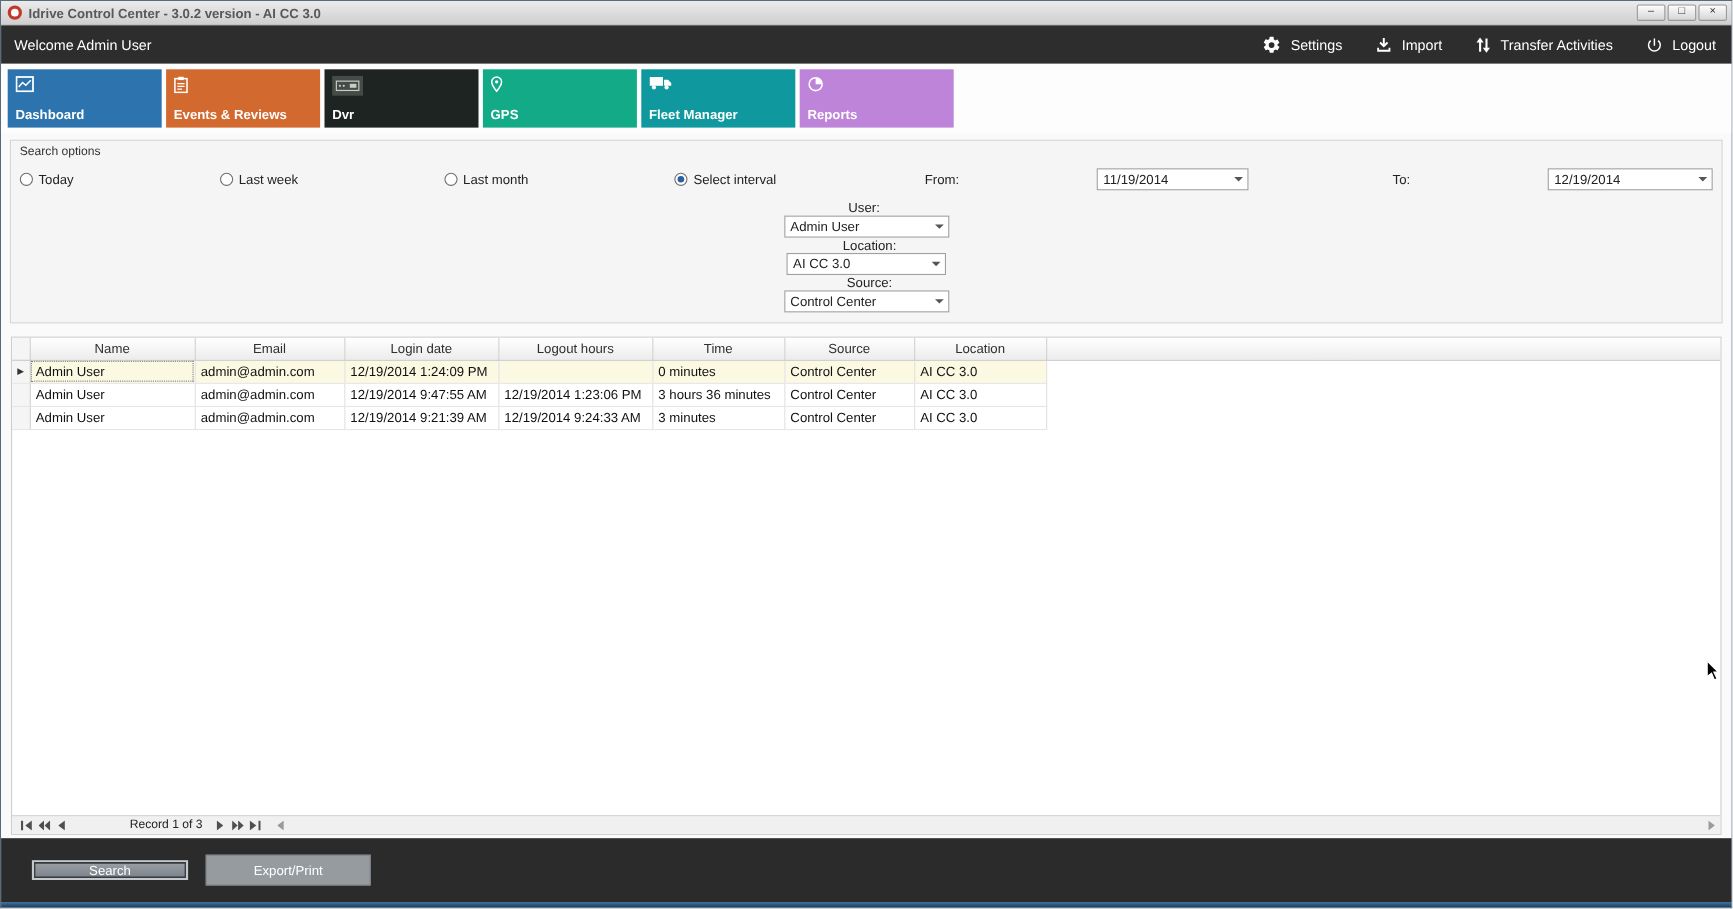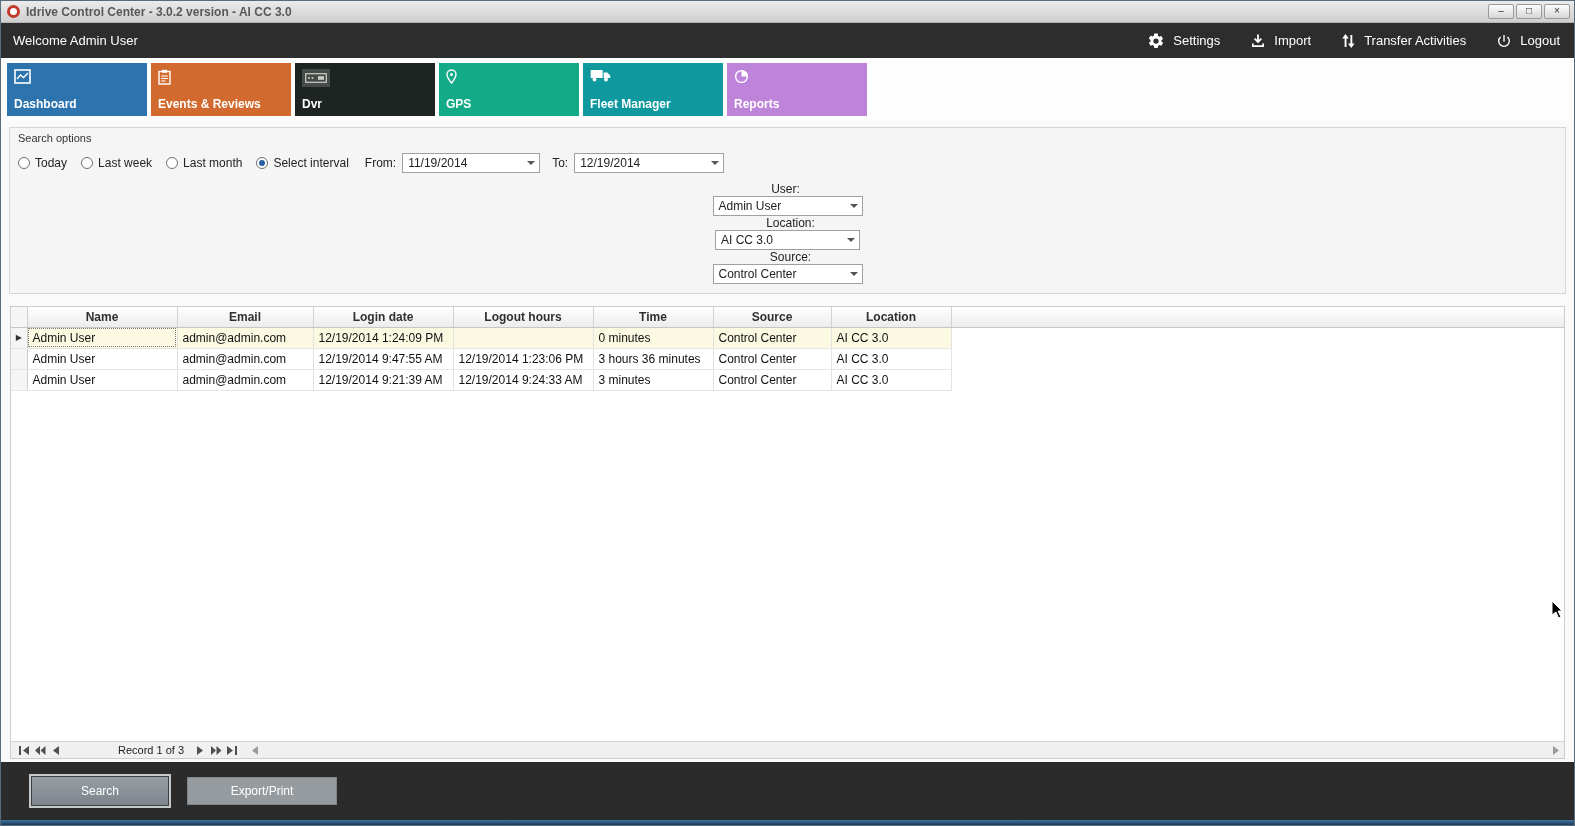--- a/index.html
+++ b/index.html
@@ -29,53 +29,53 @@
   .tile-icon { position:absolute; left:7px; top:6px; display:inline-flex; }
   .tile-icon.dvr-chip { background:#454c47; padding:4px 3px; }
   .tile-label { position:absolute; left:7px; bottom:5px; font-weight:bold; font-size:12px; white-space:nowrap; }
 
   .page-header { height:37px; background:#f0f0f0; border-top:1px solid #e3e3e3; display:flex; align-items:center; gap:10px; padding:0 10px; }
   .back-btn { width:24px; height:24px; border-radius:50%; border:2px solid #9a9a9a; background:#f7f7f7; display:flex; align-items:center; justify-content:center; cursor:pointer; }
   .page-title { font-size:15px; color:#333; }
 
   .search-panel { margin:6px 8px 12px 8px; border:1px solid #d6d6d6; background:#f5f5f5; padding:4px 8px 9px 8px; }
   .search-legend { font-size:11px; color:#333; margin-bottom:9px; }
-  .search-row { display:flex; align-items:center; margin-bottom:9px; }
+  .search-row { display:flex; align-items:center; margin-bottom:9px;justify-content:space-between; }
   .search-row:last-child { margin-bottom:0;flex-direction:column; }
   .radio { display:flex; align-items:center; gap:5px; margin-right:14px; cursor:pointer; }
   .radio-circle { width:12px; height:12px; border-radius:50%; border:1px solid #707070; background:#fff; position:relative; flex:0 0 auto; }
   .radio-circle.checked::after { content:""; position:absolute; left:2px; top:2px; width:6px; height:6px; border-radius:50%; background:#2b5fa3; }
   .fld-label { margin:0 6px 0 2px; color:#222; }
   .combo { height:20px; background:#fff; border:1px solid #a0a0a0; display:flex; align-items:center; cursor:pointer; }
   .combo-text { flex:1; padding:0 5px; white-space:nowrap; overflow:hidden; }
   .combo-arrow { width:16px; height:100%; display:flex; align-items:center; justify-content:center; }
   .combo-arrow::after { content:""; border:4px solid transparent; border-top-color:#555; margin-top:4px; }
   .w135 { width:138px; } .w150 { width:150px; } .w145 { width:145px; }
 
   
   .grid-area { flex:1 1 auto; margin:0 9px 3px 9px; border:1px solid #cdcdcd; background:#fff; display:flex; flex-direction:column; overflow:hidden; }
   table { border-collapse:collapse; table-layout:fixed; width:100%; font-size:12px; }
-  thead th { height:20px; background:linear-gradient(#ffffff,#ececec); border-bottom:1px solid #c6c6c6; border-right:1px solid #d2d2d2; font-weight:bold; color:#2f2f2f; }
+  thead th { height:20px; background:linear-gradient(#ffffff,#ececec); border-bottom:1px solid #c6c6c6; border-right:1px solid #d2d2d2; font-weight:normal; color:#2f2f2f; }
   thead th.filler-h { border-right:none; }
   tbody td { height:21px; border-bottom:1px solid #e6e6e6; border-right:1px solid #e2e2e2; padding:0 5px; white-space:nowrap; overflow:hidden; color:#111; }
   td.marker { text-align:center; padding:0; background:#f5f5f5; border-right:1px solid #cfcfcf; font-size:8px; color:#333; }
   th.marker-h { background:#f5f5f5; border-right:1px solid #cfcfcf; }
   td.filler { border-right:none; border-bottom:none; background:#fff; }
   td.cell-focus { outline:1px dotted #7a7a7a; outline-offset:-2px; }
   tbody tr { cursor:default; }
 
   .pager { margin-top:auto; height:17px; background:#f0f0f0; border-top:1px solid #d5d5d5; display:flex; align-items:center; padding:0 5px; font-size:11px; color:#222; }
   .nav-btn { display:inline-flex; align-items:center; justify-content:center; width:16px; height:15px; cursor:pointer; }
   .record-text { margin:0 8px;padding-left:46px; }
   .h-scroll { flex:1; display:flex; align-items:center; justify-content:space-between; margin-left:12px; }
   .h-scroll svg { cursor:pointer; }
 
   
   .footer { height:58px; flex:0 0 auto; background:#2b2b2b; display:flex; align-items:center; padding-left:30px; gap:18px; }
-  .btn { height:30px; color:#fff; font-size:12px; display:flex; align-items:center; justify-content:center; cursor:pointer; font-family:inherit; }
+  .btn { height:14px; color:#fff; font-size:12px; display:flex; align-items:center; justify-content:center; cursor:pointer; font-family:inherit; }
   .btn-search { width:138px; background:linear-gradient(#989ea4,#7d848b); border:1px solid #3c4146; box-shadow:0 0 0 2px #c6c9cc; }
   .btn-export { width:150px; height:28px; background:#969ba0; border:1px solid #80858a; }
 
   .bottom-strip { height:5px; flex:0 0 auto; background:linear-gradient(#3f74a0,#1d3a5c); }
 
   .cursor { position:absolute; left:1551px; top:600px; pointer-events:none; }
 </style>
 </head>
 <body>
 

